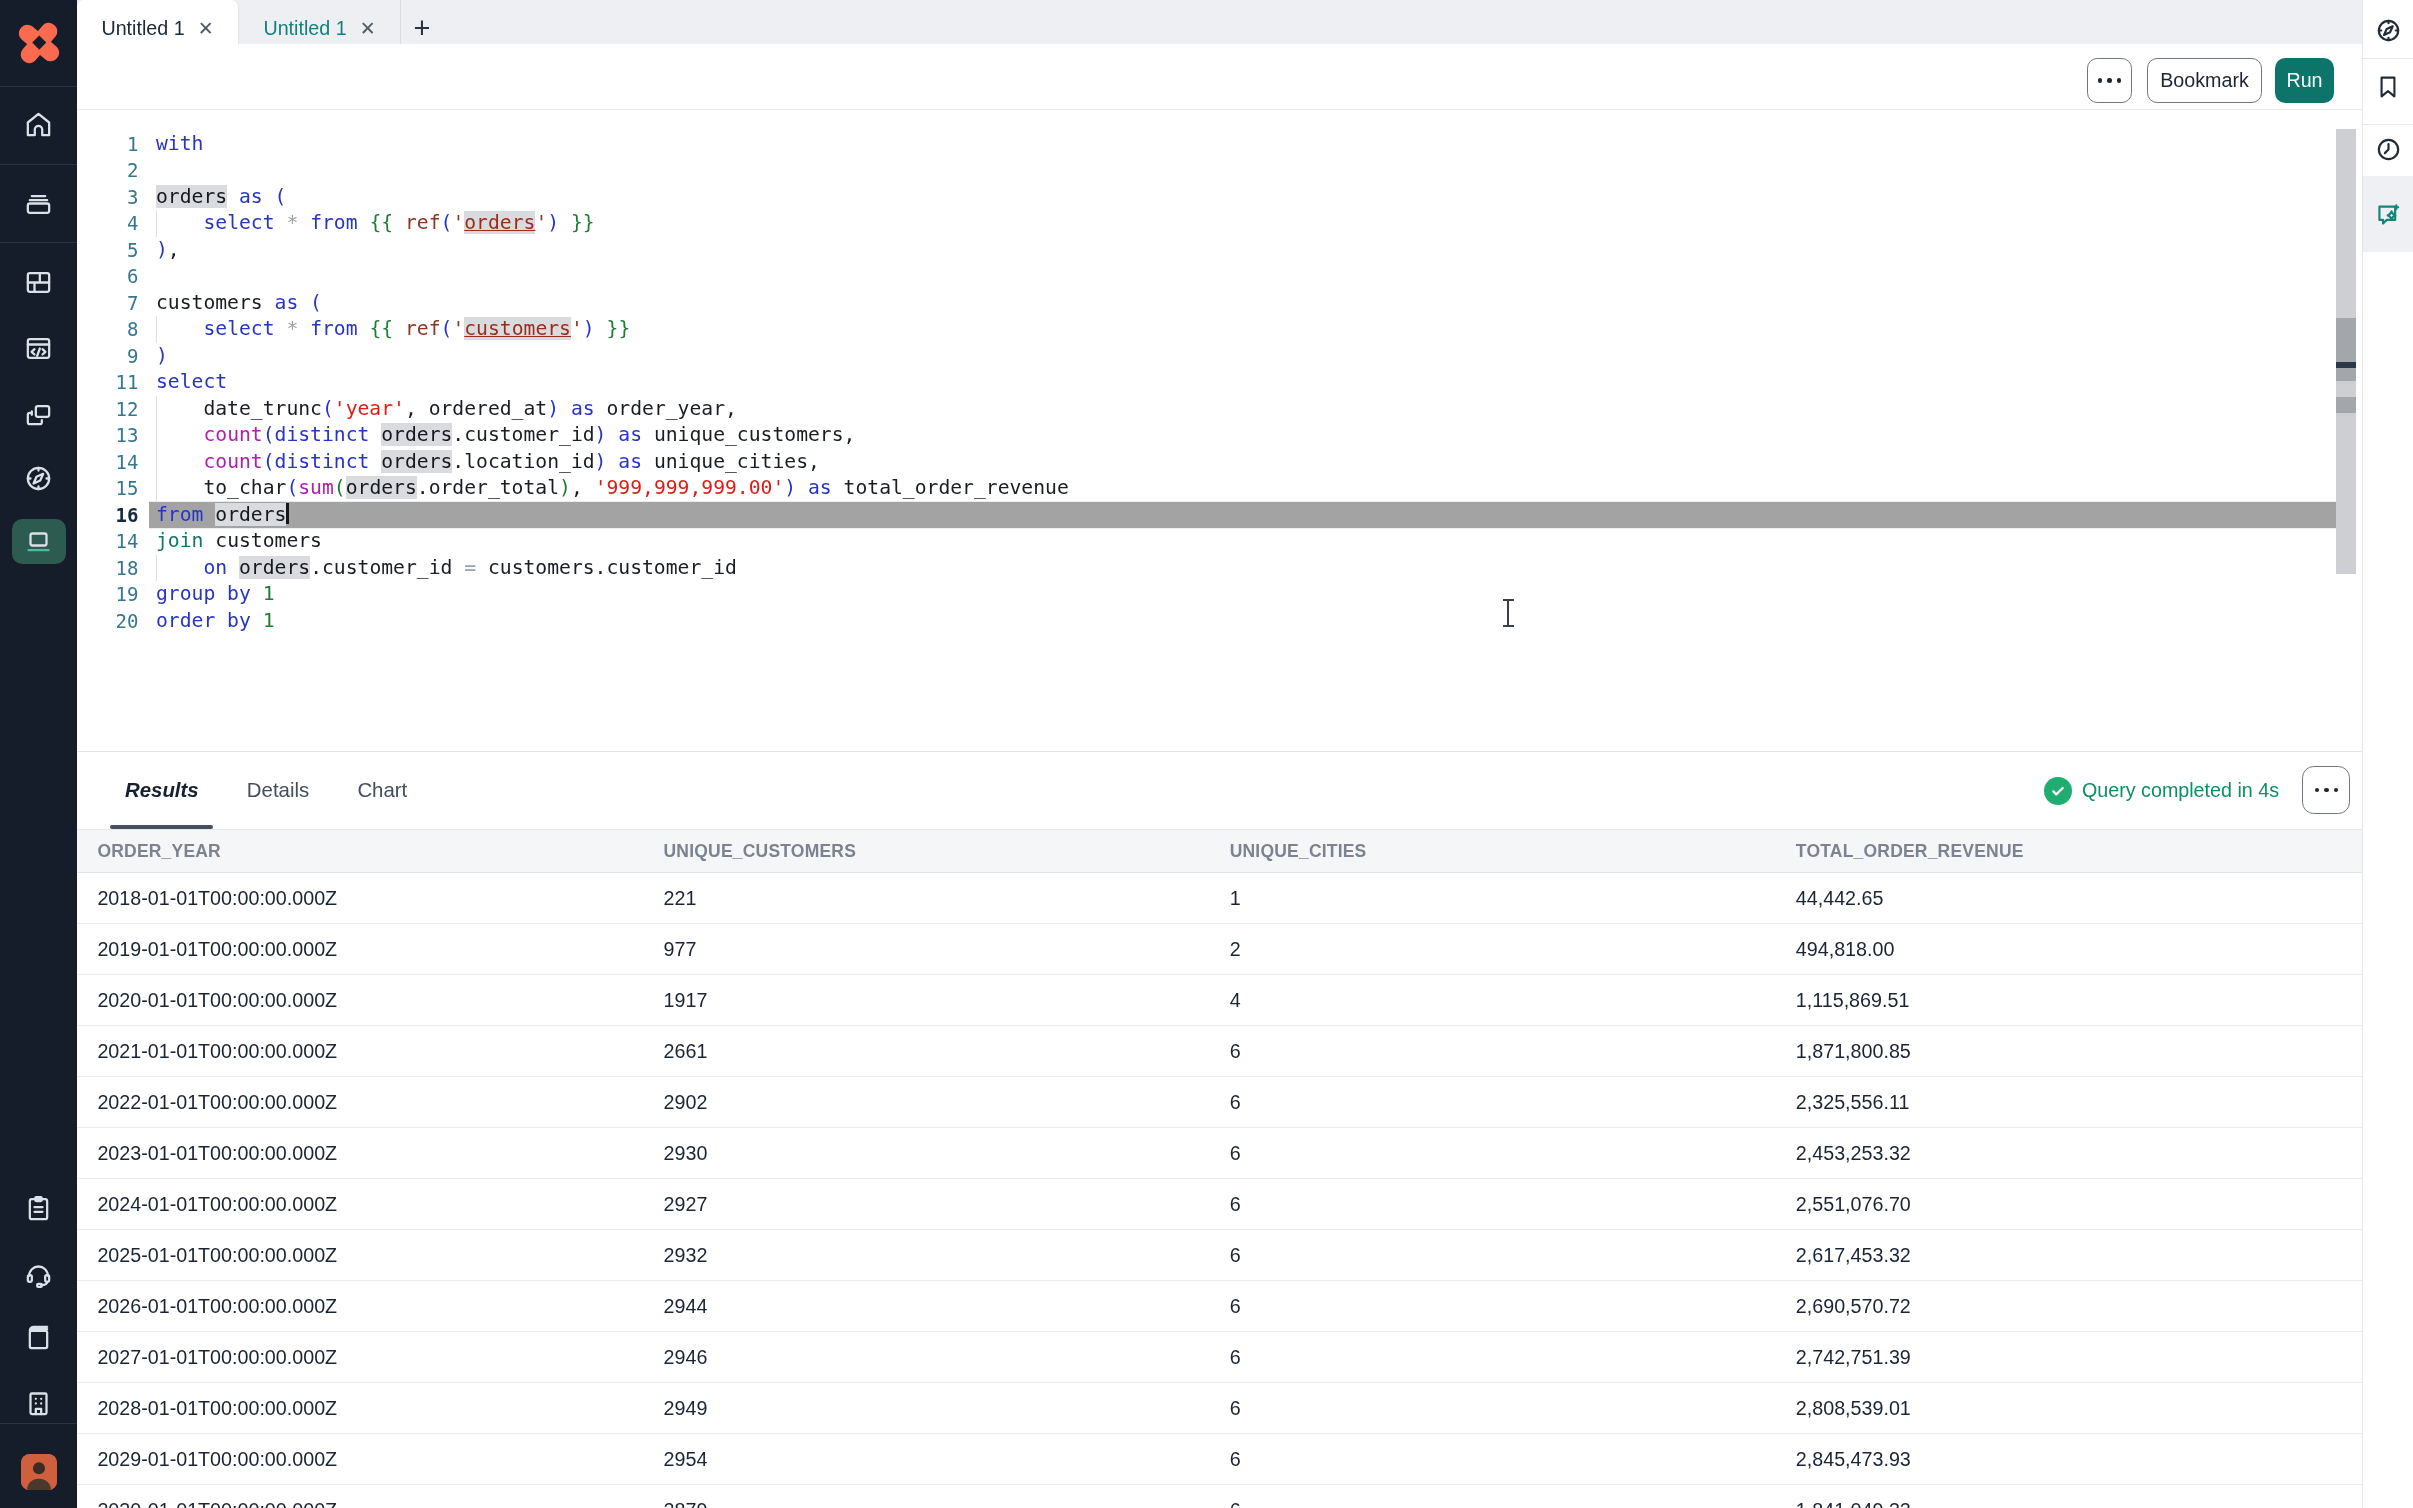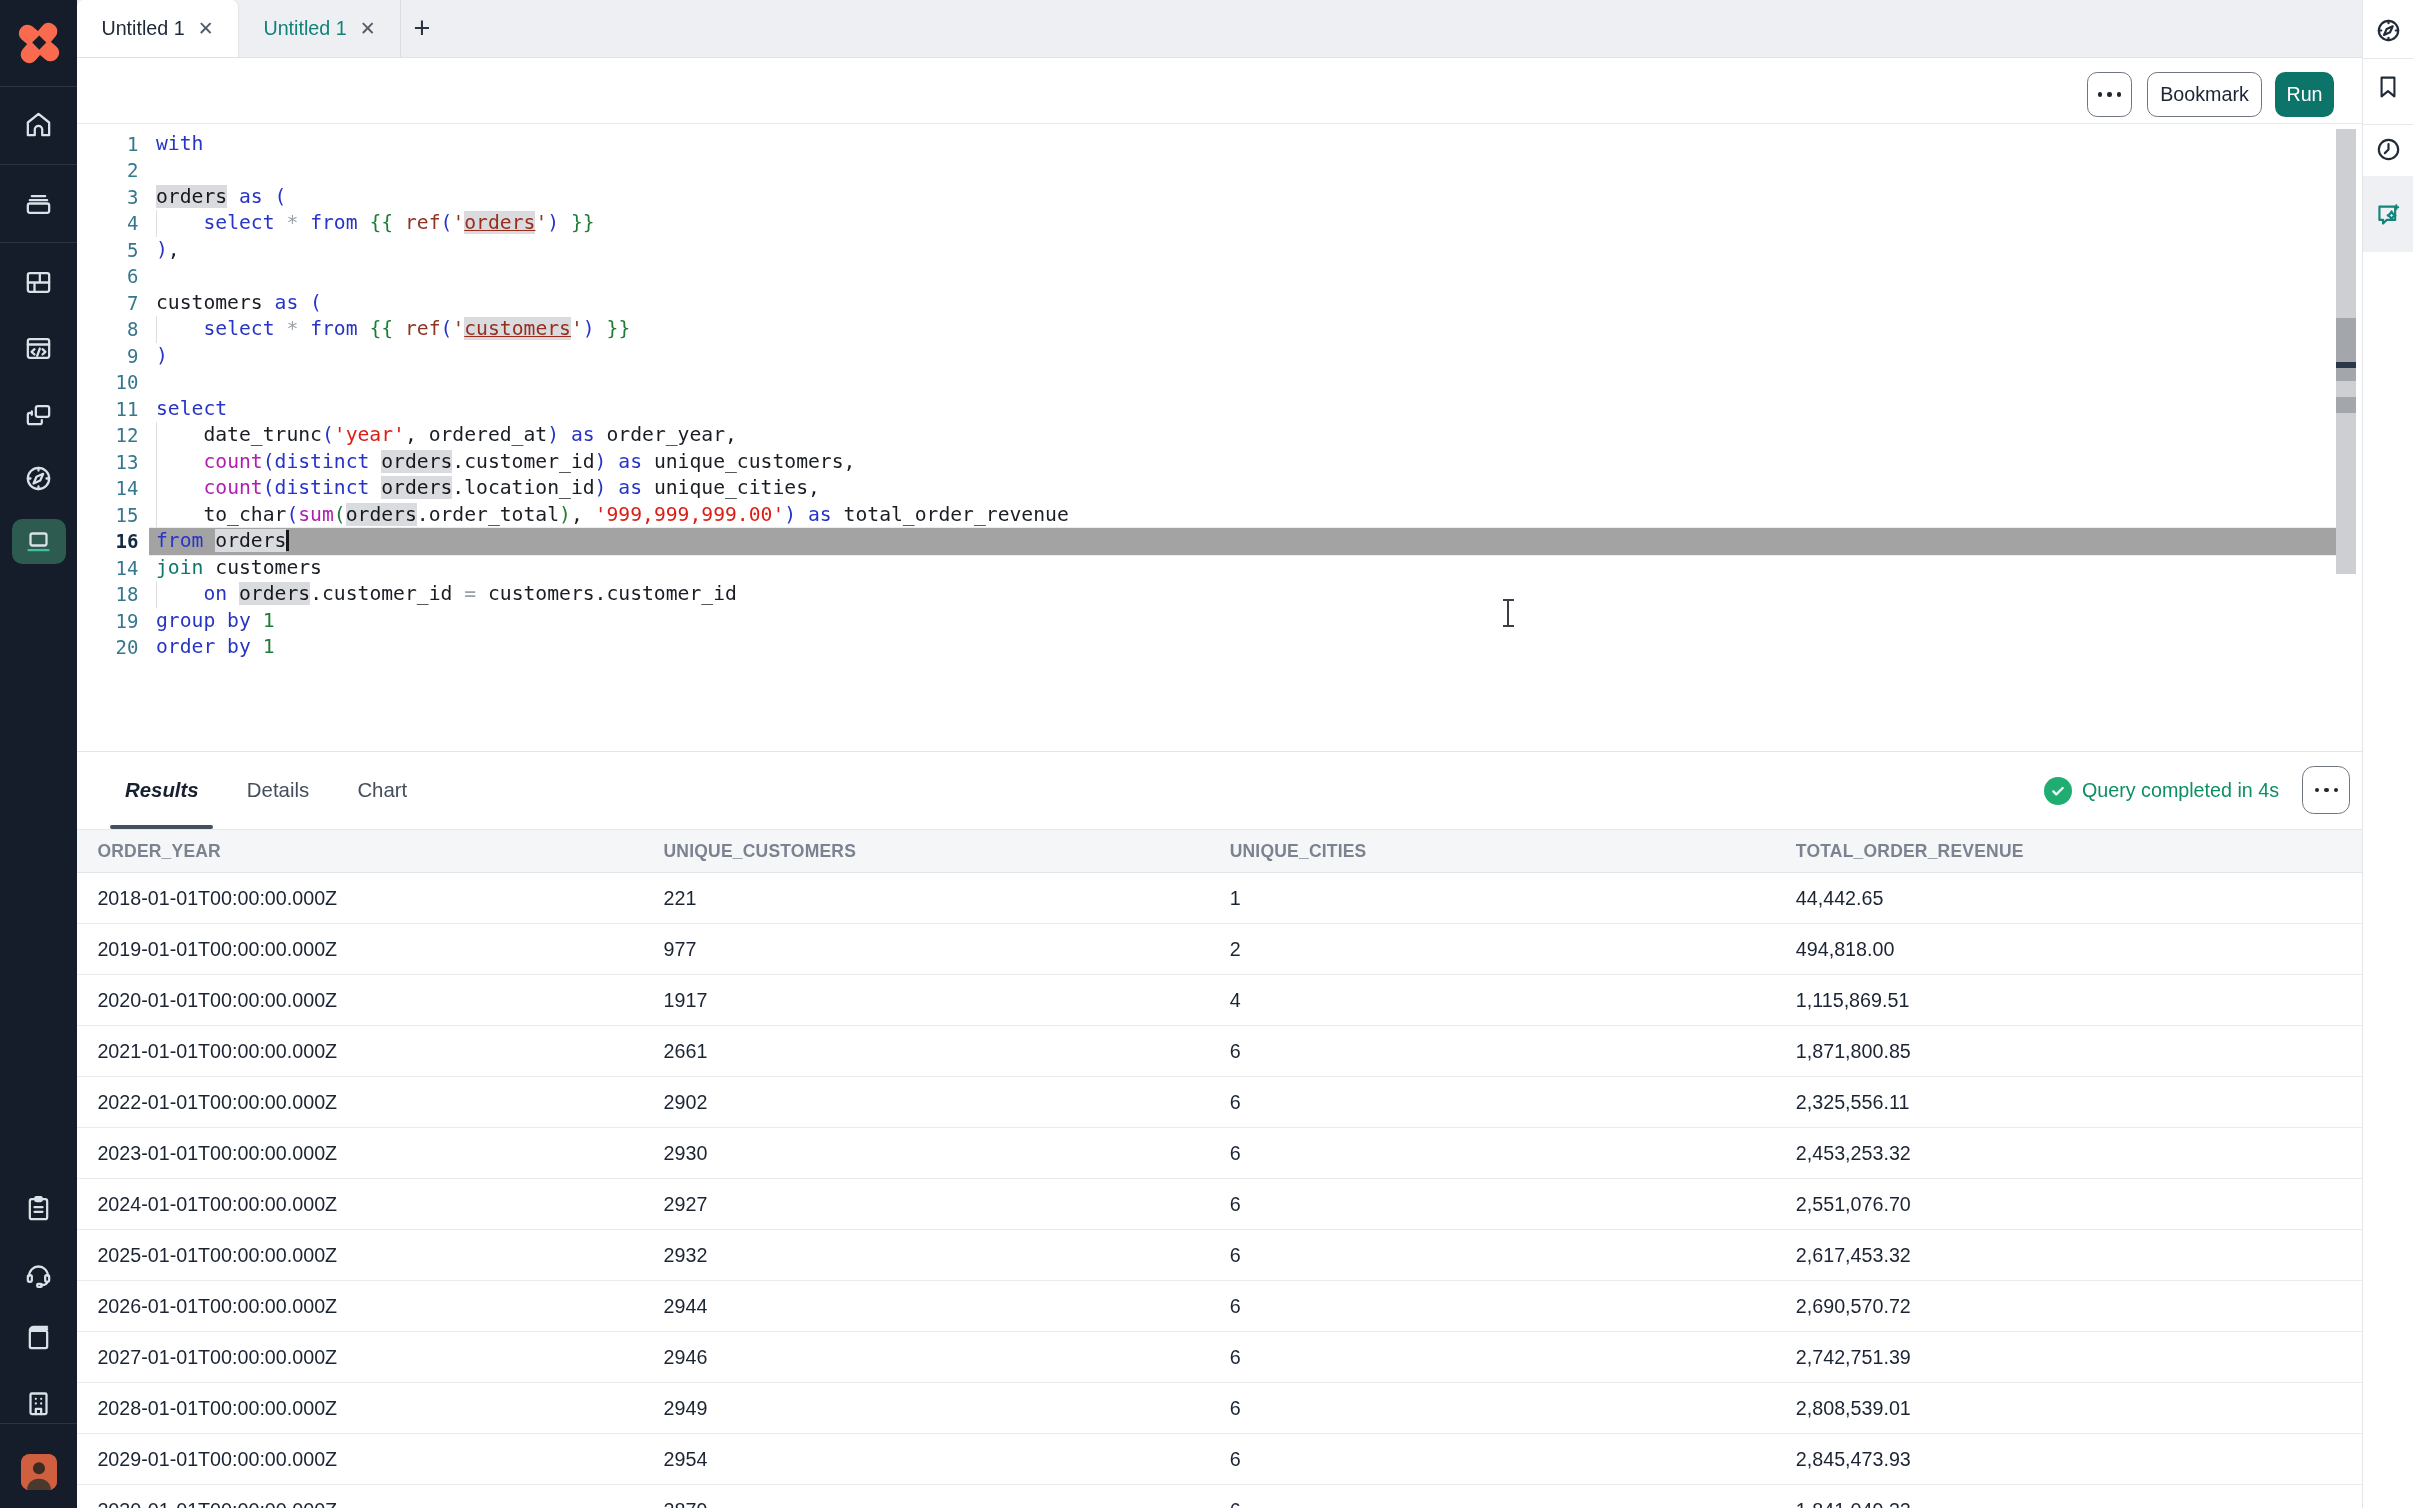--- a/index.html
+++ b/index.html
@@ -38,21 +38,21 @@
   .tabbar { position:absolute; left:0; top:0; right:0; height:58px; background:#edeff2;
     border-bottom:0.7px solid #dfe2e6; display:flex; align-items:stretch; }
   .tab { width:162px; display:flex; align-items:center; justify-content:center; gap:13px;
     font-size:19.7px; color:#11817a; border-right:0.7px solid #d9dce0; cursor:pointer; }
   .tab.active { background:#fff; color:#202b3a; border-radius:7.3px 7.3px 0 0; border-right:0.7px solid #e2e5e8; }
   .tab .x { font-size:19px; color:#525b67; line-height:1; }
   .newtab { width:42px; display:flex; align-items:center; justify-content:center; font-size:29px;
     color:#2b3542; font-weight:300; cursor:pointer; }
 
   
-  .toolbar { position:absolute; left:0; top:58px; right:0; height:66px; background:#fff;
+  .toolbar { position:absolute; left:0; top:44px; right:0; height:66px; background:#fff;
     border-bottom:0.7px solid #e8eaec; }
   .btn { position:absolute; top:14px; height:45px; display:flex; align-items:center; justify-content:center;
     border:1.5px solid #6f7681; border-radius:10.2px; background:#fff; font-size:19.7px; color:#1d2534; cursor:pointer; }
   .btn-more-tb { right:230px; width:45px; }
   .btn-bookmark { right:100px; width:115px; }
   .btn-run { right:28px; width:59px; background:#0d746a; border:none; color:#fff; font-weight:500; }
   .dots { display:flex; gap:5.1px; }
   .dots i { width:4.4px; height:4.4px; border-radius:50%; background:#20262e; }
 
   
@@ -259,24 +259,20 @@
           </div>
           <div class="line">
             <span class="ln">8</span>
             <span class="lc"><span class="guide"></span><span class="tk-txt">    </span><span class="tk-kw">select</span><span class="tk-txt"> </span><span class="tk-op">*</span><span class="tk-txt"> </span><span class="tk-kw">from</span><span class="tk-txt"> </span><span class="tk-br">{{</span><span class="tk-txt"> </span><span class="tk-ref">ref</span><span class="tk-kw">(</span><span class="tk-ref">'</span><span class="tk-link">customers</span><span class="tk-ref">'</span><span class="tk-kw">)</span><span class="tk-txt"> </span><span class="tk-br">}}</span></span>
           </div>
           <div class="line">
             <span class="ln">9</span>
             <span class="lc"><span class="tk-kw">)</span></span>
           </div>
           <div class="line">
-            <span class="ln">10</span>
-            <span class="lc"></span>
-          </div>
-          <div class="line">
             <span class="ln">11</span>
             <span class="lc"><span class="tk-kw">select</span></span>
           </div>
           <div class="line">
             <span class="ln">12</span>
             <span class="lc"><span class="guide"></span><span class="tk-txt">    date_trunc</span><span class="tk-kw">(</span><span class="tk-str">'year'</span><span class="tk-txt">, ordered_at</span><span class="tk-kw">)</span><span class="tk-txt"> </span><span class="tk-kw">as</span><span class="tk-txt"> order_year,</span></span>
           </div>
           <div class="line">
             <span class="ln">13</span>
             <span class="lc"><span class="guide"></span><span class="tk-txt">    </span><span class="tk-fn">count</span><span class="tk-kw">(</span><span class="tk-kw">distinct</span><span class="tk-txt"> </span><span class="tk-hl">orders</span><span class="tk-txt">.customer_id</span><span class="tk-kw">)</span><span class="tk-txt"> </span><span class="tk-kw">as</span><span class="tk-txt"> unique_customers,</span></span>

